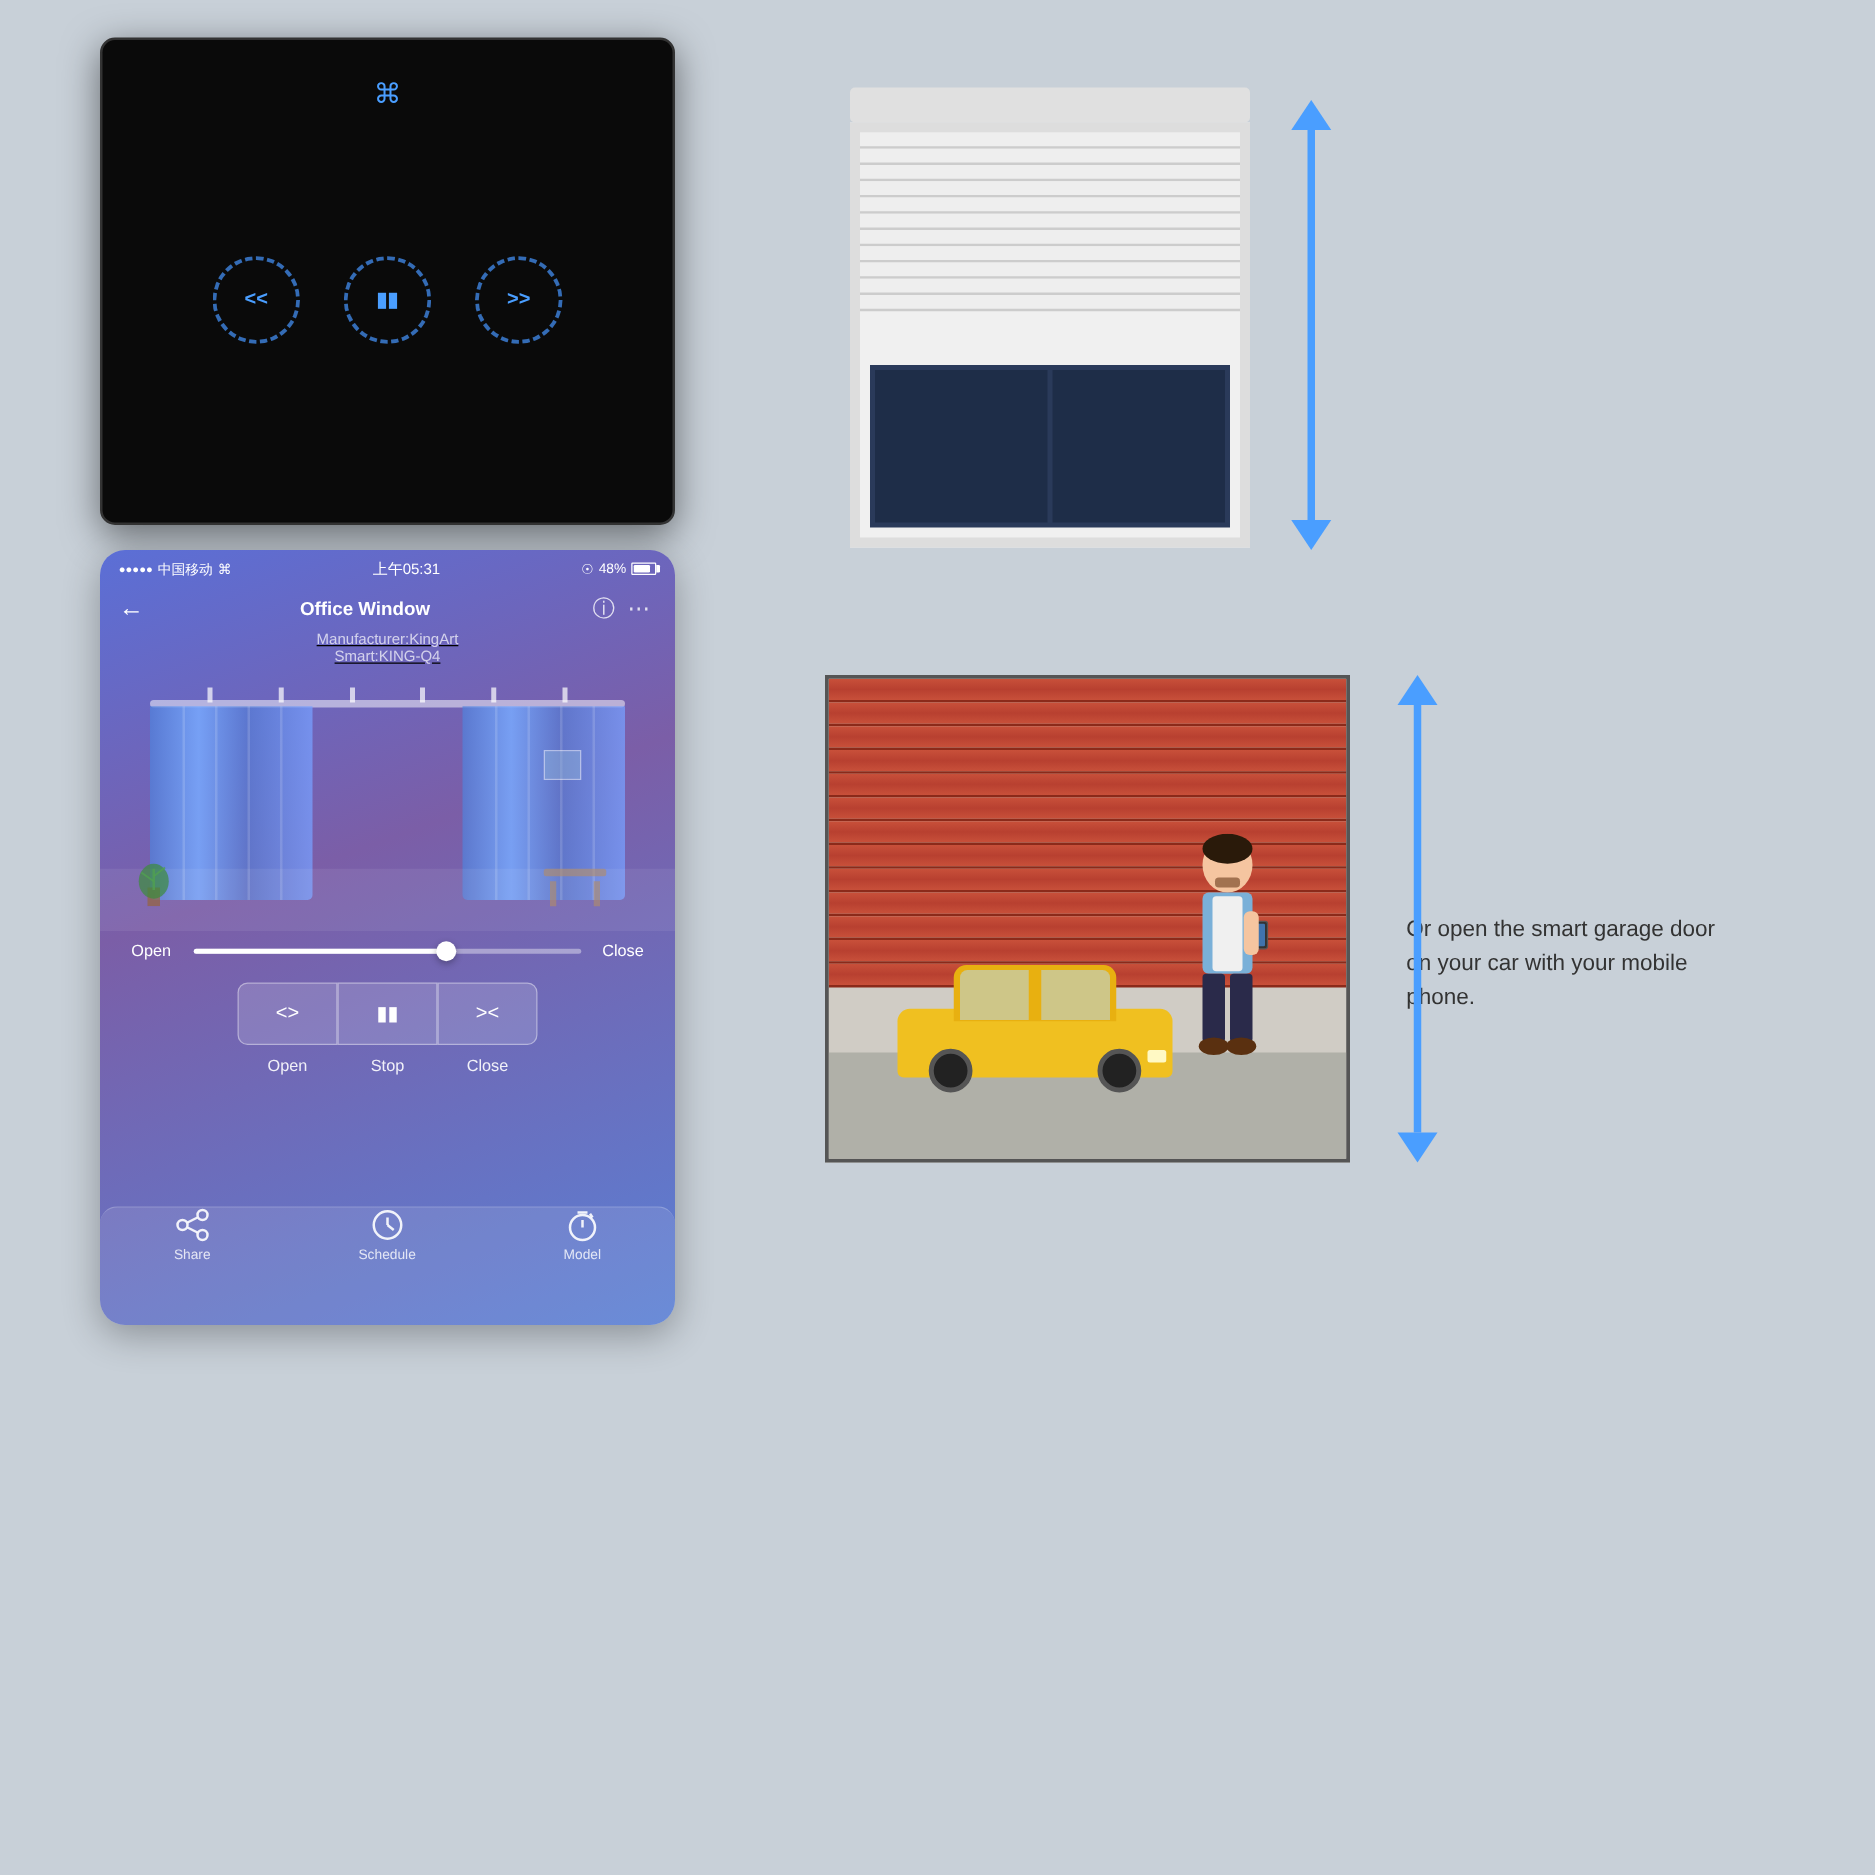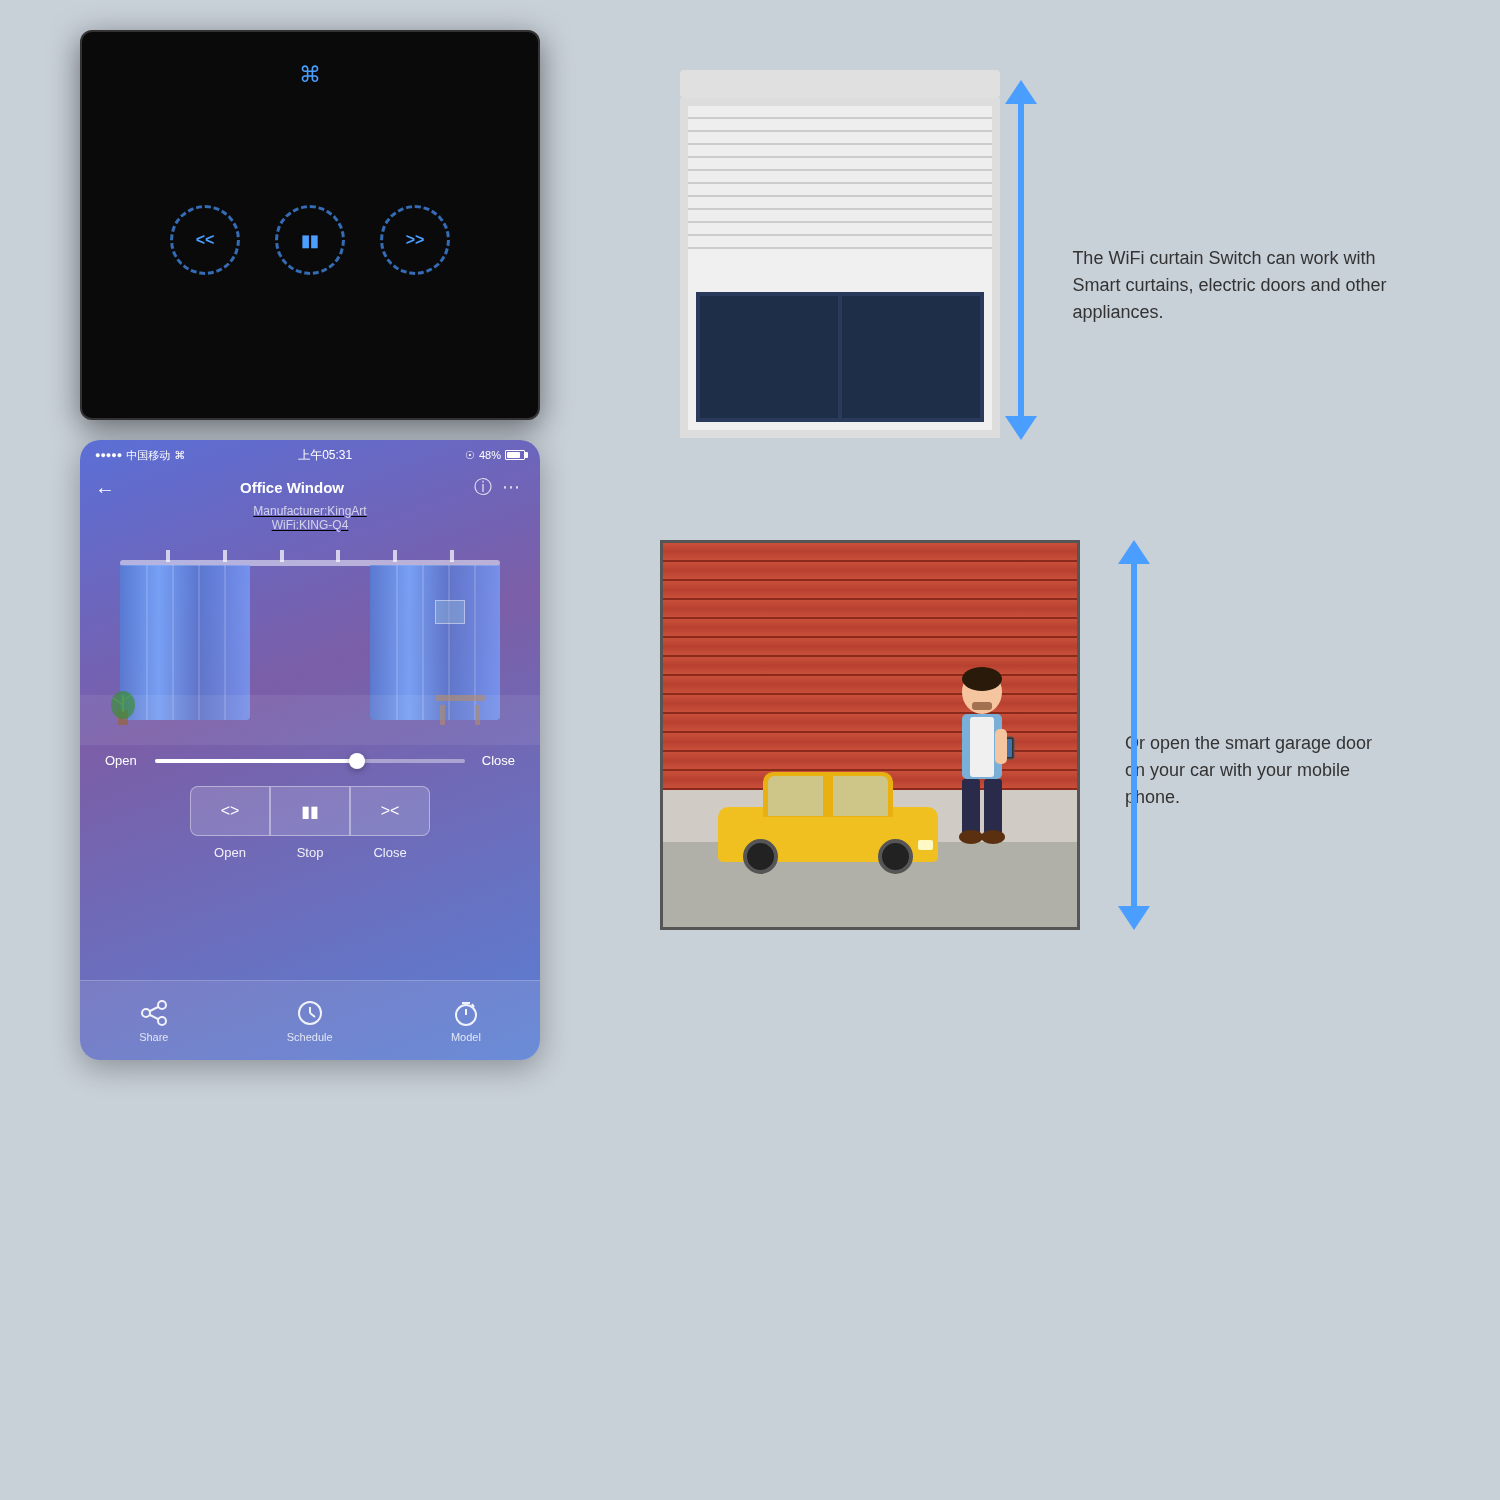--- a/index.html
+++ b/index.html
@@ -196,26 +196,27 @@
       color: rgba(255,255,255,0.9);
       font-size: 13px;
       padding-top: 4px;
     }
 
     
     .bottom-nav {
       position: absolute;
       bottom: 0;
       left: 0; right: 0;
-      height: 80px;
+      height: 95px;
       background: rgba(255,255,255,0.1);
       display: flex;
-      align-items: center;
+      align-items: flex-start;
       justify-content: space-around;
       border-top: 1px solid rgba(255,255,255,0.2);
+      border-radius: 14px;
     }
 
     .nav-item {
       display: flex;
       flex-direction: column;
       align-items: center;
       gap: 4px;
     }
 
     .nav-label {
@@ -395,21 +396,21 @@
 
     <div class="app-header">
       <span class="back-arrow">←</span>
       <span class="app-title">Office Window</span>
       <span class="app-header-icon">ⓘ</span>
       <span class="app-header-icon">⋯</span>
     </div>
 
     <div style="text-align:center;padding-bottom:3px;text-decoration:underline;">
       <div style="color:rgba(255,255,255,0.7);font-size:12px;">Manufacturer:KingArt</div>
-      <div style="color:rgba(255,255,255,0.7);font-size:12px;">WiFi:KING-Q4</div>
+      <div style="color:rgba(255,255,255,0.7);font-size:12px;">Smart:KING-Q4</div>
     </div>
 
     <div class="curtain-area">
       <div class="curtain-illustration">
 
         <div style="position:absolute;top:25px;left:40px;right:40px;height:6px;background:rgba(255,255,255,0.5);border-radius:3px;"></div>
 
         <div style="position:absolute;top:15px;left:60px;right:60px;display:flex;justify-content:space-around;">
           <div style="width:4px;height:12px;background:rgba(255,255,255,0.7);"></div>
           <div style="width:4px;height:12px;background:rgba(255,255,255,0.7);"></div>
@@ -542,23 +543,20 @@
           <div style="flex:1;background:#1e2d48;"></div>
         </div>
       </div>
 
       <div class="shutter-dual-arrow">
         <div style="width:0;height:0;border-left:16px solid transparent;border-right:16px solid transparent;border-bottom:24px solid #4a9eff;"></div>
         <div class="arr-line-v" style="height:160px;"></div>
         <div style="width:0;height:0;border-left:16px solid transparent;border-right:16px solid transparent;border-top:24px solid #4a9eff;"></div>
       </div>
     </div>
-    <div style="padding-top:30px;">
-      <p class="shutter-caption">The WiFi curtain Switch can work with Smart curtains, electric doors and other appliances.</p>
-    </div>
   </div>
 
   <div class="garage-section">
     <div style="position:relative;width:470px;height:430px;">
 
       <div style="position:absolute;top:10px;left:10px;width:420px;height:390px;border:3px solid #555;background:#d0ccc5;overflow:hidden;">
 
         <div>
           <div style="height:19px;background:linear-gradient(180deg,#c8503a 0%,#b84030 50%,#c8503a 100%);border-bottom:2px solid #8b2a1a;"></div>
           <div style="height:19px;background:linear-gradient(180deg,#c8503a 0%,#b84030 50%,#c8503a 100%);border-bottom:2px solid #8b2a1a;"></div>

